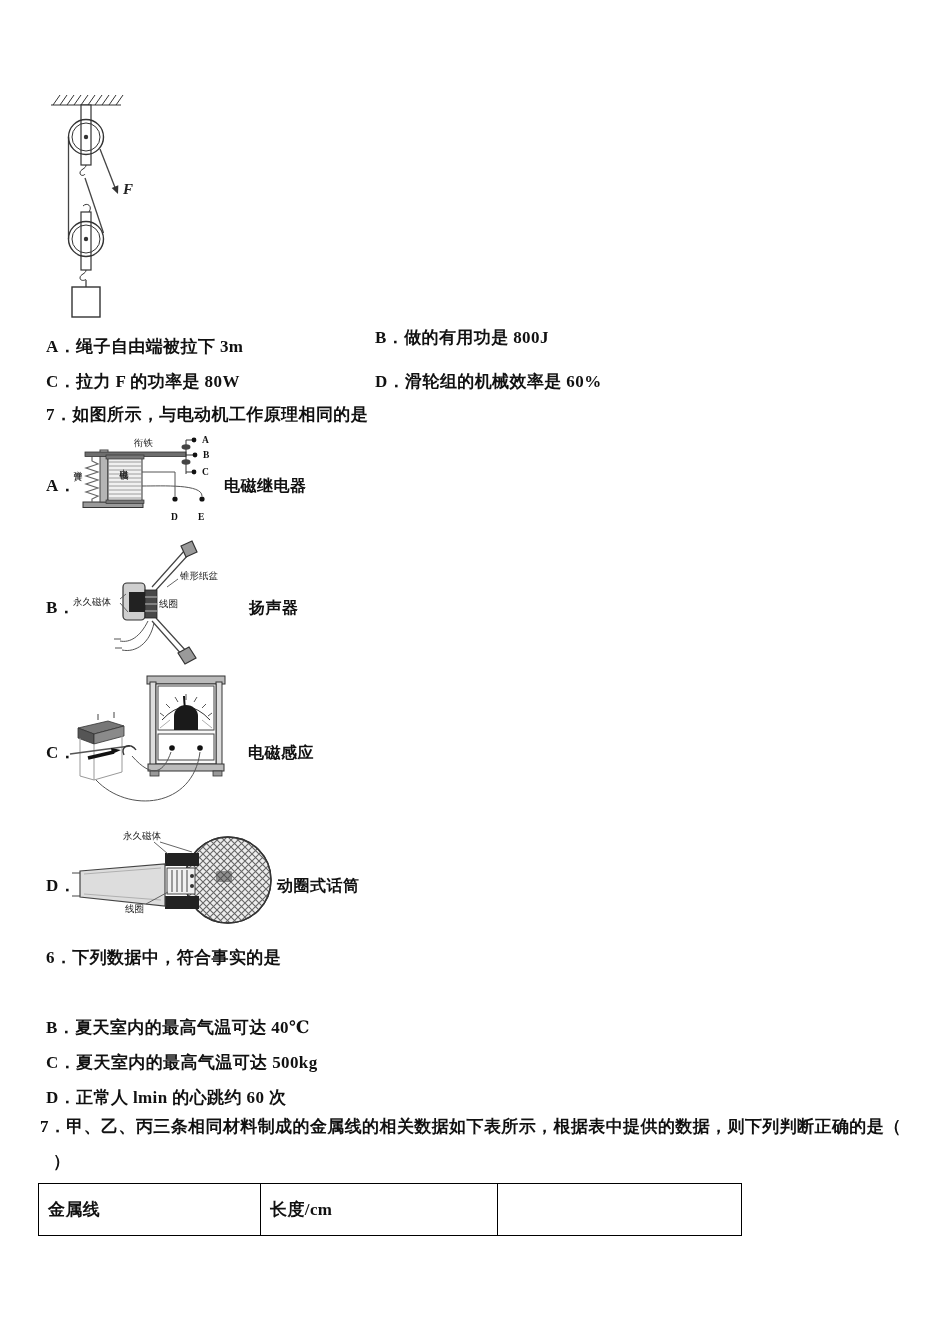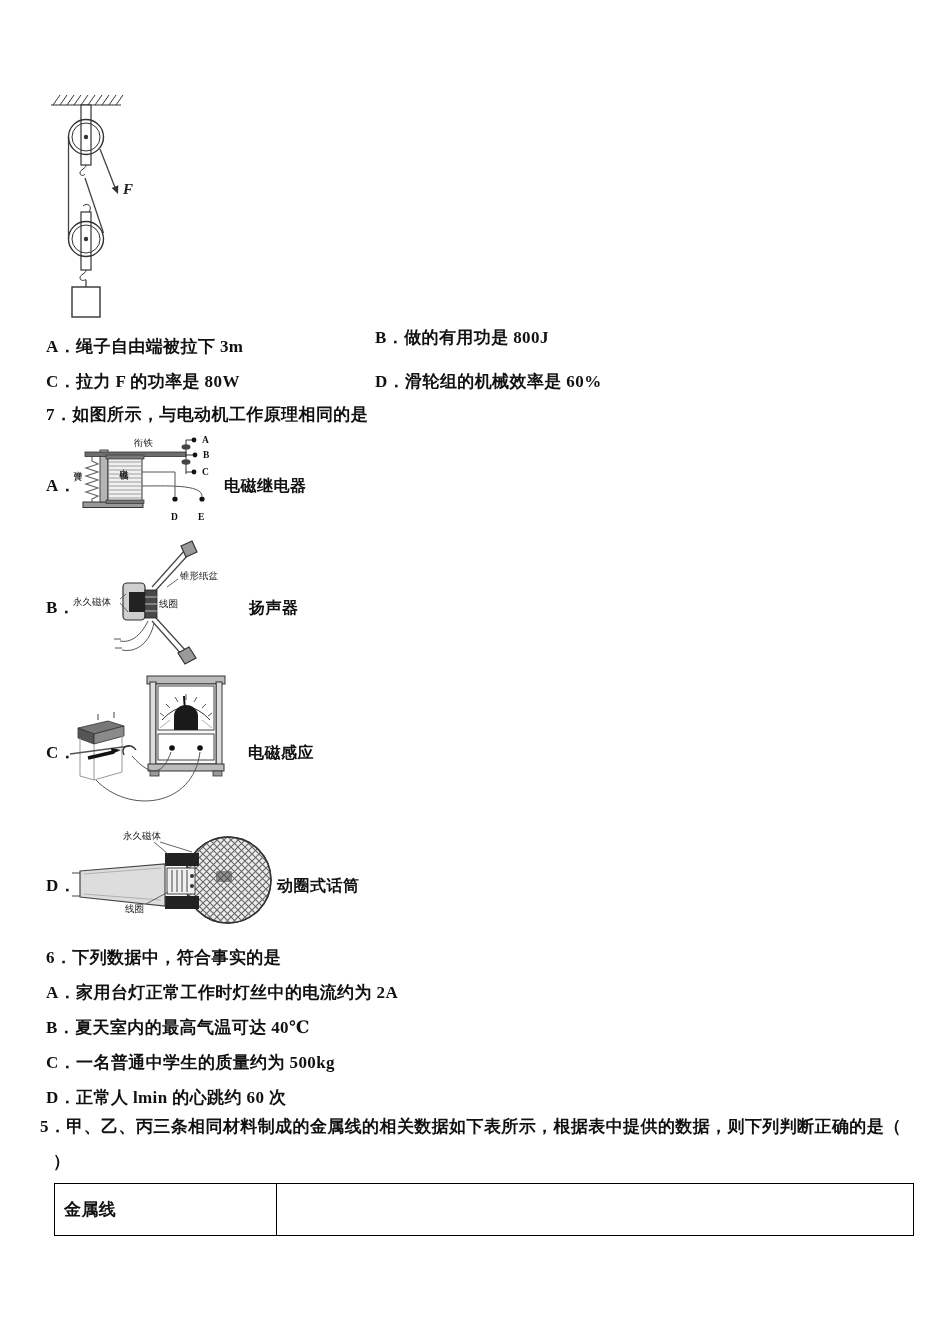--- a/index.html
+++ b/index.html
@@ -6,21 +6,21 @@
   .page{position:relative;width:950px;height:1344px;background:#ffffff;overflow:hidden;
         font-family:"Liberation Serif","DejaVu Serif",serif;color:#111;}
   .t{position:absolute;font-weight:bold;font-size:17px;line-height:19px;white-space:nowrap;letter-spacing:.4px;}
   .cap{position:absolute;font-weight:bold;font-size:16px;white-space:nowrap;letter-spacing:.5px;}
   .vlabel{position:absolute;writing-mode:vertical-rl;font-family:"Liberation Sans","DejaVu Sans",sans-serif;
           font-size:9px;line-height:1;color:#222;letter-spacing:1px;}
   svg{position:absolute;overflow:visible;}
   svg text{font-family:"Liberation Sans","DejaVu Sans",sans-serif;fill:#222;}
   .term{font-weight:bold;font-family:"Liberation Serif",serif;font-size:9.5px;fill:#111;}
   .dlab{font-size:9.5px;}
-  .tbl{position:absolute;left:54px;top:1183px;width:860px;height:53px;display:flex;
+  .tbl{position:absolute;left:38px;top:1183px;width:704px;height:53px;display:flex;
        border:1.6px solid #000;box-sizing:border-box;}
   .tbl .cell{display:flex;align-items:center;padding-left:9px;box-sizing:border-box;
        font-weight:bold;font-size:17px;letter-spacing:.4px;}
   .tbl .c1{width:222px;border-right:1.6px solid #000;}
   .tbl .c2{width:237px;border-right:1.6px solid #000;}
   .tbl .c3{flex:1;}
 </style>
 </head>
 <body>
 
@@ -198,25 +198,25 @@
       <path d="M28,48 L105,42 M28,68 L105,74" stroke="#aaa" stroke-width=".9"></path>
       <path d="M16,47 H24 M16,70 H24" stroke="#444" stroke-width="1"></path>
     </g>
     <path d="M98,16 L112,28 M104,16 L136,26 M90,78 L112,66" stroke="#555" stroke-width=".9" fill="none"></path>
     <text class="dlab" x="67" y="13">永久磁体</text>
     <text class="dlab" x="69" y="86">线圈</text>
   </svg>
   <div class="cap" style="left:277px;top:876px">动圈式话筒</div>
 
   <div class="t" style="left:46px;top:948px">6．下列数据中，符合事实的是</div>
-  <div class="t" style="left:46px;top:983px"><span>A．</span><span>家用台灯正常工作时灯丝中的电流约为 2A</span></div>
   <div class="t" style="left:46px;top:1018px"><span>B．</span><span>夏天室内的最高气温可达 40℃</span></div>
-  <div class="t" style="left:46px;top:1053px"><span>C．</span><span>一名普通中学生的质量约为 500kg</span></div>
+  <div class="t" style="left:46px;top:1053px"><span>C．</span><span>夏天室内的最高气温可达 500kg</span></div>
   <div class="t" style="left:46px;top:1088px"><span>D．</span><span>正常人 lmin 的心跳约 60 次</span></div>
 
-  <div class="t" style="left:40px;top:1117px">5．甲、乙、丙三条相同材料制成的金属线的相关数据如下表所示，根据表中提供的数据，则下列判断正确的是（</div>
+  <div class="t" style="left:40px;top:1117px">7．甲、乙、丙三条相同材料制成的金属线的相关数据如下表所示，根据表中提供的数据，则下列判断正确的是（</div>
   <div class="t" style="left:53px;top:1152px">）</div>
 
   <div class="tbl">
     <div class="cell c1">金属线</div>
+    <div class="cell c2">长度/cm</div>
   </div>
 
 </div>
 
 </body></html>

